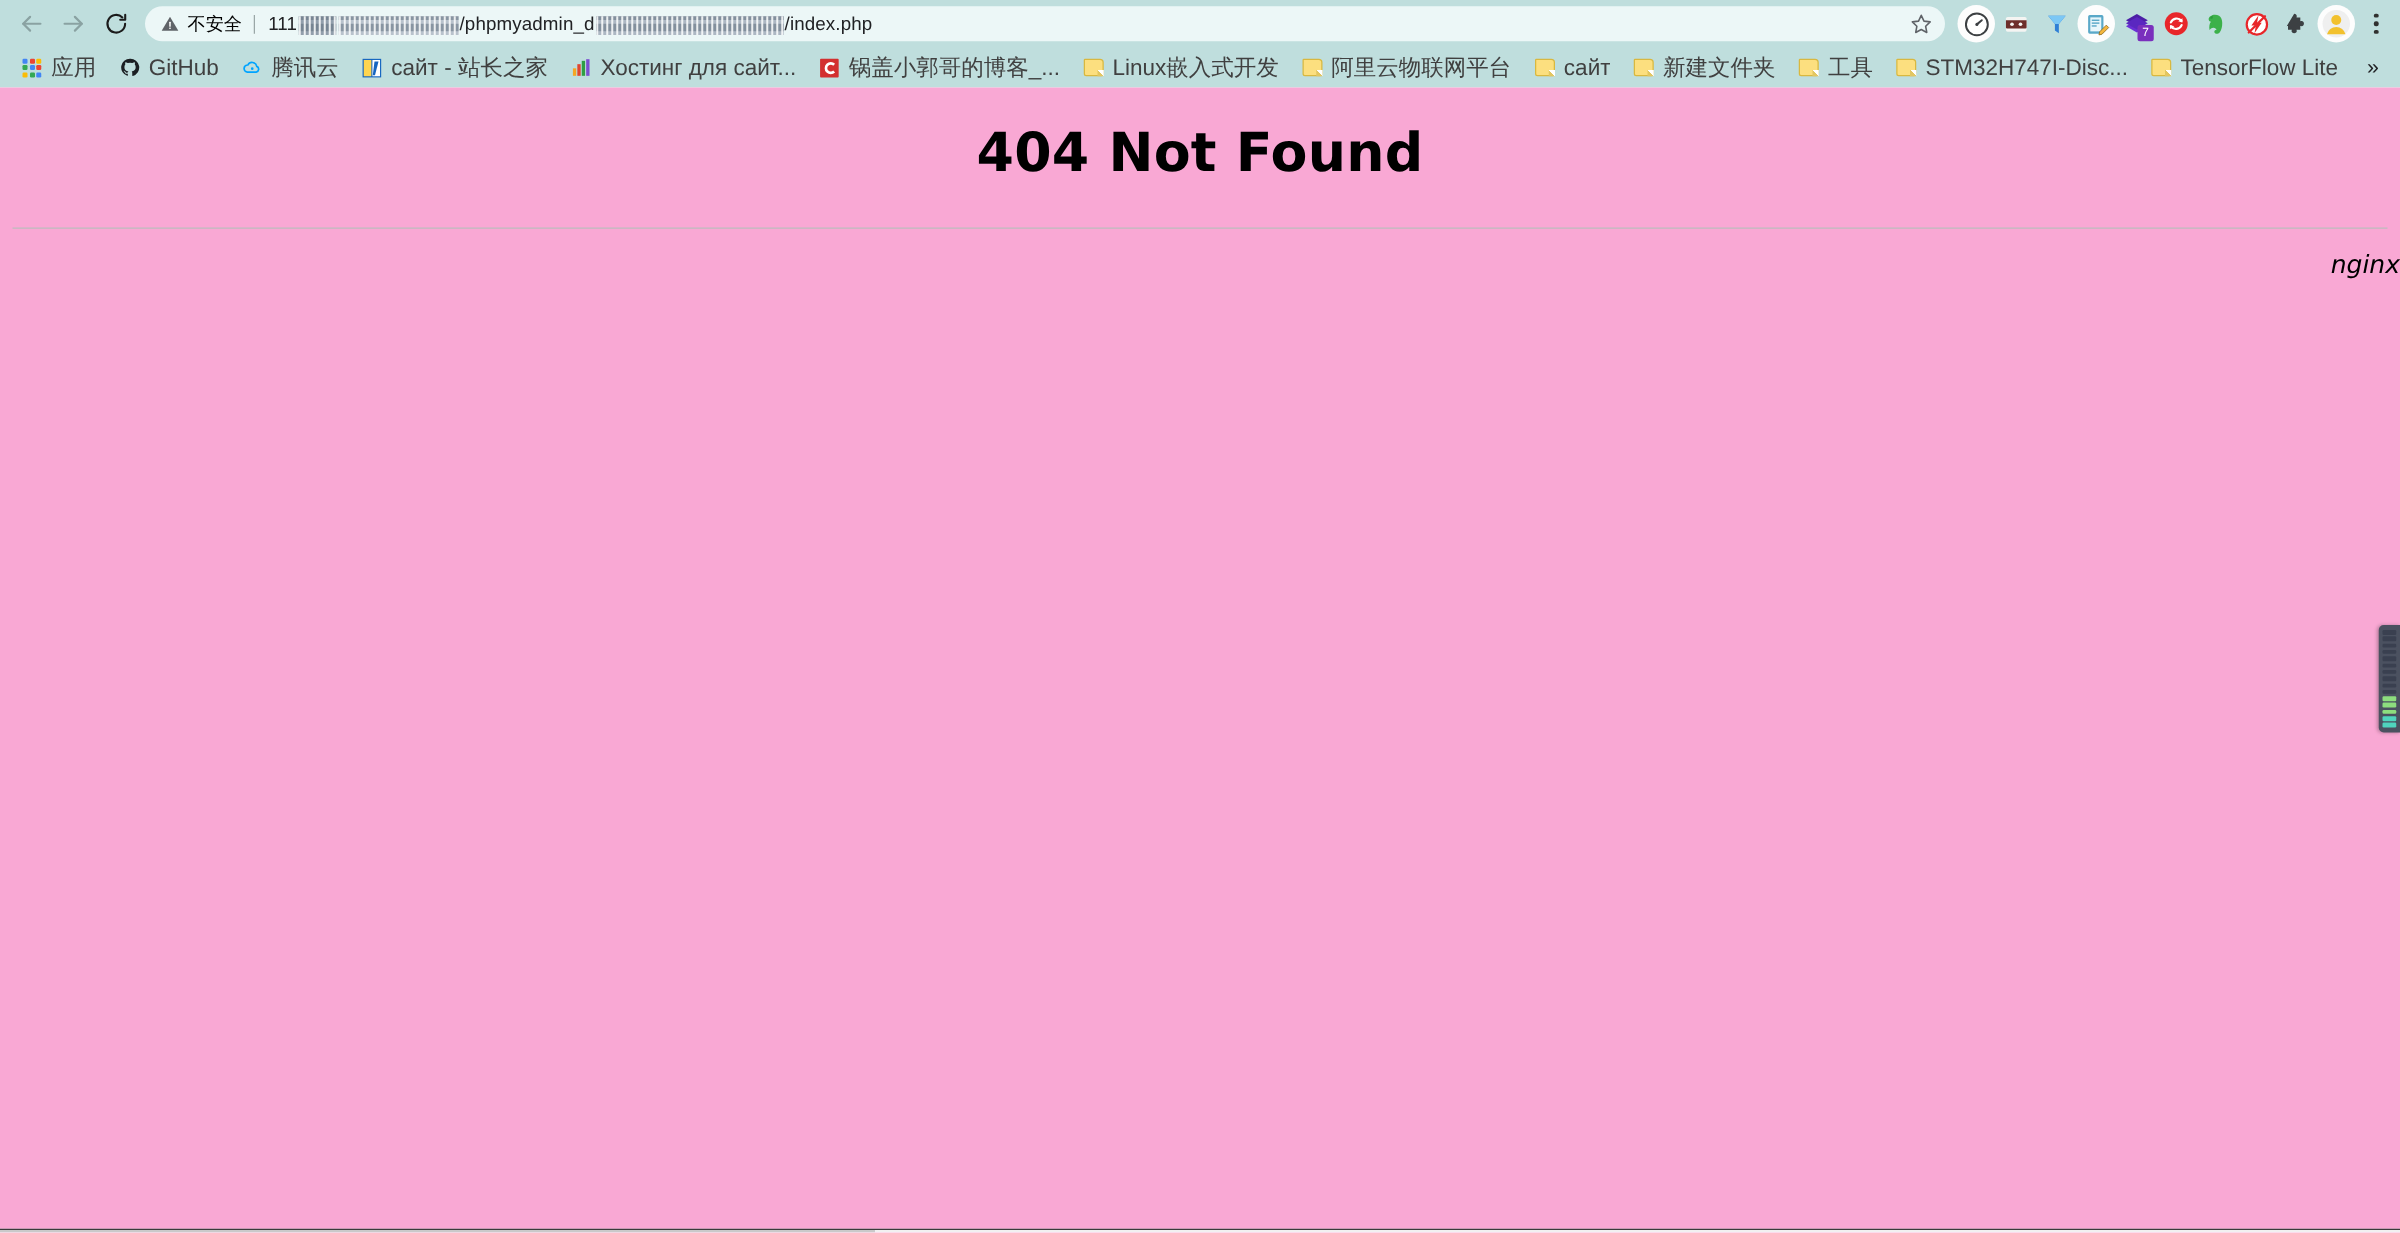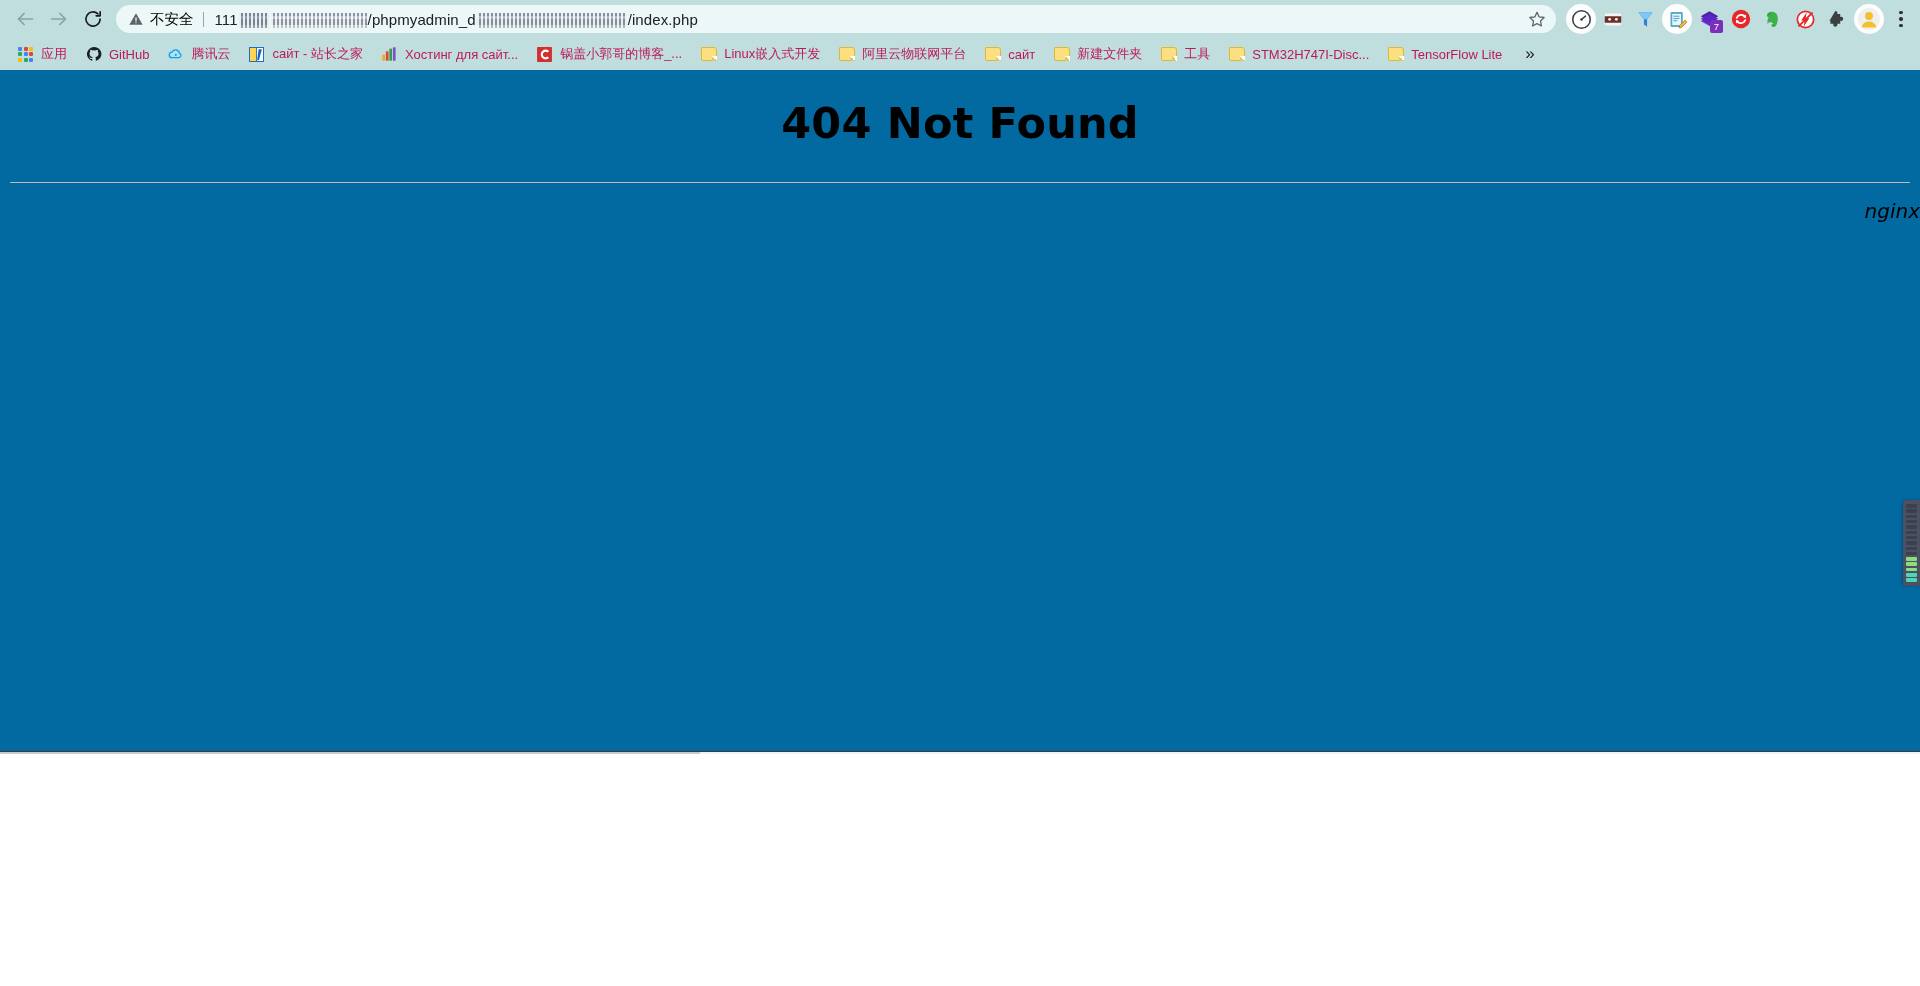--- a/index.html
+++ b/index.html
@@ -158,22 +158,22 @@
     align-items: center;
     gap: 7px;
     height: 26px;
     padding: 0 9px;
     border-radius: 4px;
     flex: 0 0 auto;
     cursor: pointer;
     max-width: 230px;
   }
   .bm-label {
-    font-size: 13px;
-    color: #be185d;
+    font-size: 18px;
+    color: #404040;
     white-space: nowrap;
     overflow: hidden;
     text-overflow: ellipsis;
   }
   .bm-ico {
     width: 17px; height: 17px;
     flex: 0 0 auto;
     display:flex; align-items:center; justify-content:center;
   }
   .folder-ico {
@@ -203,22 +203,22 @@
     color: #202124;
     padding: 0 8px;
     cursor: pointer;
     flex: 0 0 auto;
   }
 
   
   .page {
     position: relative;
     width: 1920px;
-    height: 684px;
-    background: #0369a1;
+    height: 916px;
+    background: #f9a8d4;
     overflow: hidden;
   }
   .err-title {
     margin: 0;
     padding-top: 28px;
     text-align: center;
     font-size: 43px;
     font-weight: bold;
     color: #000000;
     letter-spacing: .2px;

